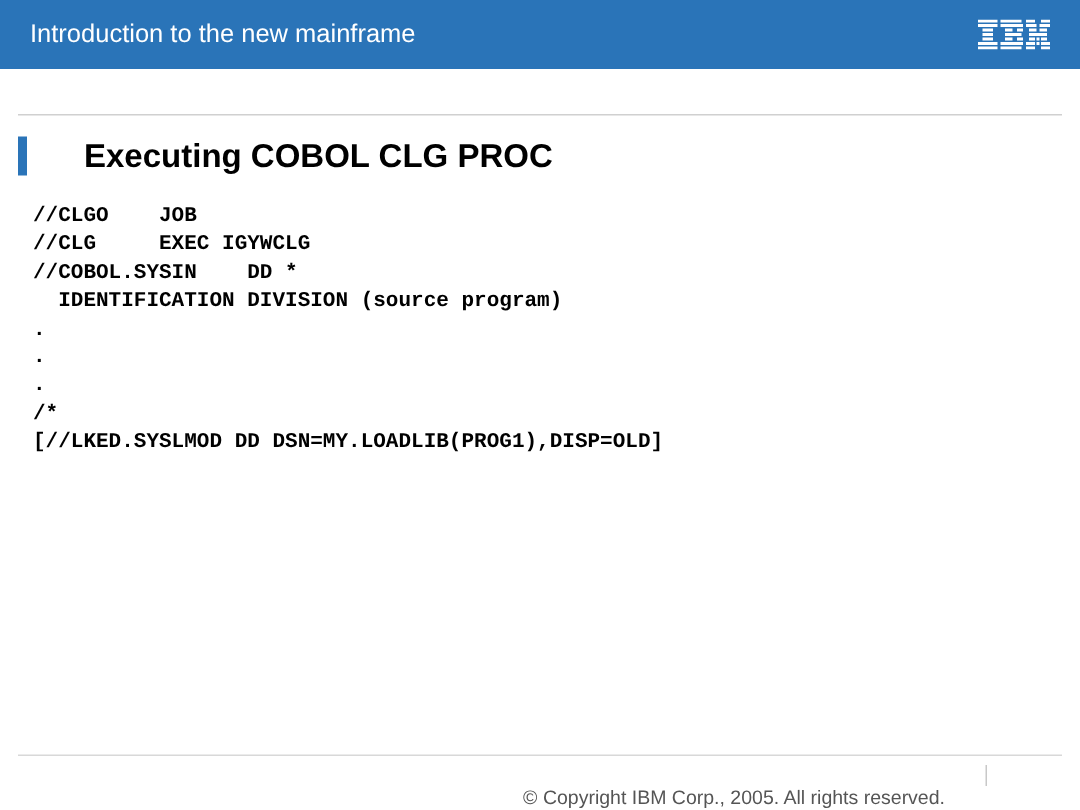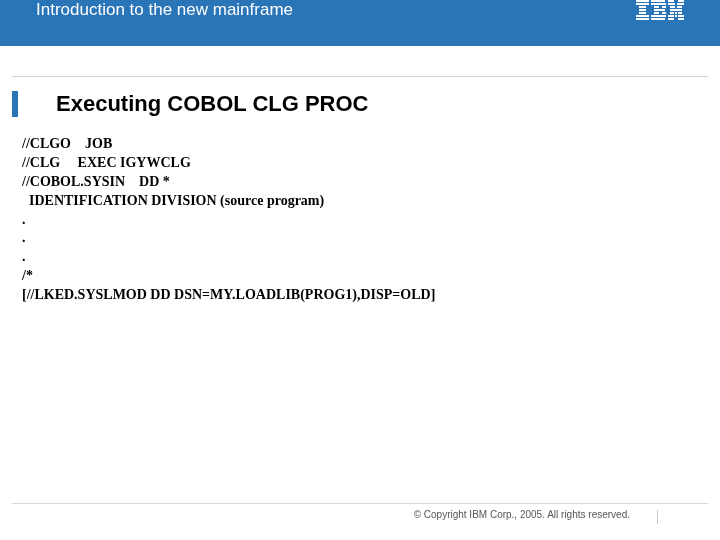--- a/index.html
+++ b/index.html
@@ -9,22 +9,22 @@
     background: #ffffff;
     font-family: Arial, Helvetica, sans-serif;
     position: relative;
     overflow: hidden;
   }
   .header {
     width: 100%;
     height: 46px;
     background: #2a74b8;
     display: flex;
-    align-items: flex-start;
-    padding: 0 36px;
+    align-items: center;
+    padding: 0 20px;
     justify-content: space-between;
   }
   .header-title {
     color: #ffffff;
     font-size: 17px;
     font-weight: 400;
   }
   .logo {
     color: #ffffff;
     display: flex;
@@ -47,40 +47,40 @@
     margin-right: 10px;
   }
   .slide-title {
     font-size: 22px;
     font-weight: 700;
     color: #000000;
     margin-left: 28px;
   }
   .code-block {
     margin: 18px 22px 0 22px;
-    font-family: Liberation Serif, serif;
+    font-family: Liberation Mono, monospace;
     font-size: 14px;
     font-weight: 700;
     line-height: 1.35;
     white-space: pre;
     color: #000000;
   }
   .footer-rule {
     position: absolute;
     left: 12px;
     right: 12px;
     bottom: 36px;
     height: 1px;
     background: #d8d8d8;
   }
   .footer {
     position: absolute;
-    bottom: 20px;
+    bottom: 1px;
     right: 90px;
-    font-size: 10px;
+    font-size: 13px;
     color: #555555;
   }
   .footer-tick {
     position: absolute;
     bottom: 16px;
     right: 62px;
     width: 1px;
     height: 14px;
     background: #c8c8c8;
   }

